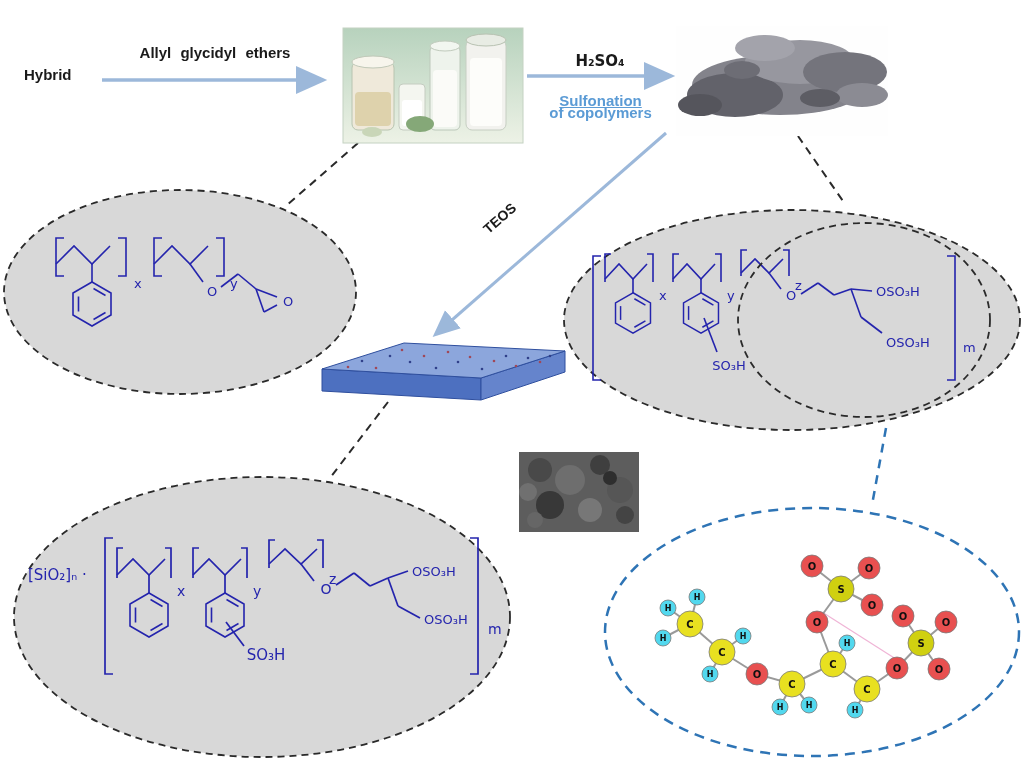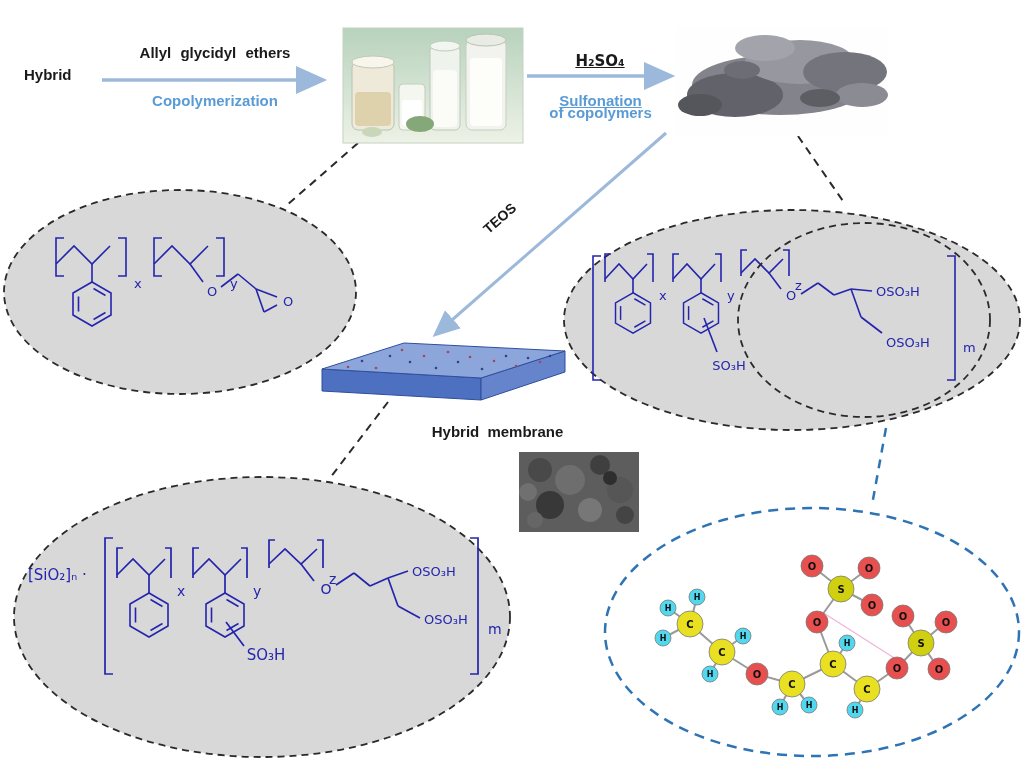--- a/index.html
+++ b/index.html
@@ -8,21 +8,21 @@
     position:relative; width:1024px; height:768px; background:#ffffff;
     font-family:"Liberation Sans", sans-serif; overflow:hidden;
   }
   #figure svg.layer { position:absolute; left:0; top:0; }
   .lbl {
     position:absolute; color:#1a1a1a; font-weight:bold; font-size:15px;
     white-space:nowrap; line-height:1.25;
   }
   .lbl.blue { color:#5b9bd5; }
   .lbl.center { text-align:center; }
-  .lbl.subfont { font-family:"DejaVu Sans", sans-serif;text-decoration:underline; }
+  .lbl.subfont { font-family:"DejaVu Sans", sans-serif; }
   .lbl.rot { transform:rotate(-41deg); transform-origin:center center; font-size:14px; }
   text.chem {
     fill:#2424ad; stroke:none; font-family:"DejaVu Sans", sans-serif;
   }
 </style>
 </head>
 <body>
 
 <div id="figure">
 
@@ -299,20 +299,18 @@
         <text x="946" y="625.5" text-anchor="middle" font-size="10" font-weight="bold" fill="#101010" font-family="&quot;DejaVu Sans&quot;, sans-serif">O</text>
         <circle cx="939" cy="669" r="11" fill="#e85050" stroke="#7a7a7a" stroke-width="0.8"></circle>
         <text x="939" y="672.5" text-anchor="middle" font-size="10" font-weight="bold" fill="#101010" font-family="&quot;DejaVu Sans&quot;, sans-serif">O</text>
         <circle cx="903" cy="616" r="11" fill="#e85050" stroke="#7a7a7a" stroke-width="0.8"></circle>
         <text x="903" y="619.5" text-anchor="middle" font-size="10" font-weight="bold" fill="#101010" font-family="&quot;DejaVu Sans&quot;, sans-serif">O</text>
       </g>
   </svg>
 
   <div class="lbl" style="left:24px; top:66px;">Hybrid</div>
   <div class="lbl center" style="left:100px; top:44px; width:230px; word-spacing:5px;">Allyl glycidyl ethers</div>
-  <div class="lbl center blue" style="left:100px; top:92px; width:230px;">Copolymerization</div>
   <div class="lbl center subfont" style="left:540px; top:52px; width:120px;">H₂SO₄</div>
   <div class="lbl center blue" style="left:528px; top:92px; width:145px;text-decoration:underline;">Sulfonation</div>
   <div class="lbl center blue" style="left:528px; top:104px; width:145px;">of copolymers</div>
   <div class="lbl rot" style="left:481px; top:210px;">TEOS</div>
-  <div class="lbl center" style="left:410px; top:423px; width:175px; word-spacing:4px;">Hybrid membrane</div>
 
 </div>
 
 </body></html>

